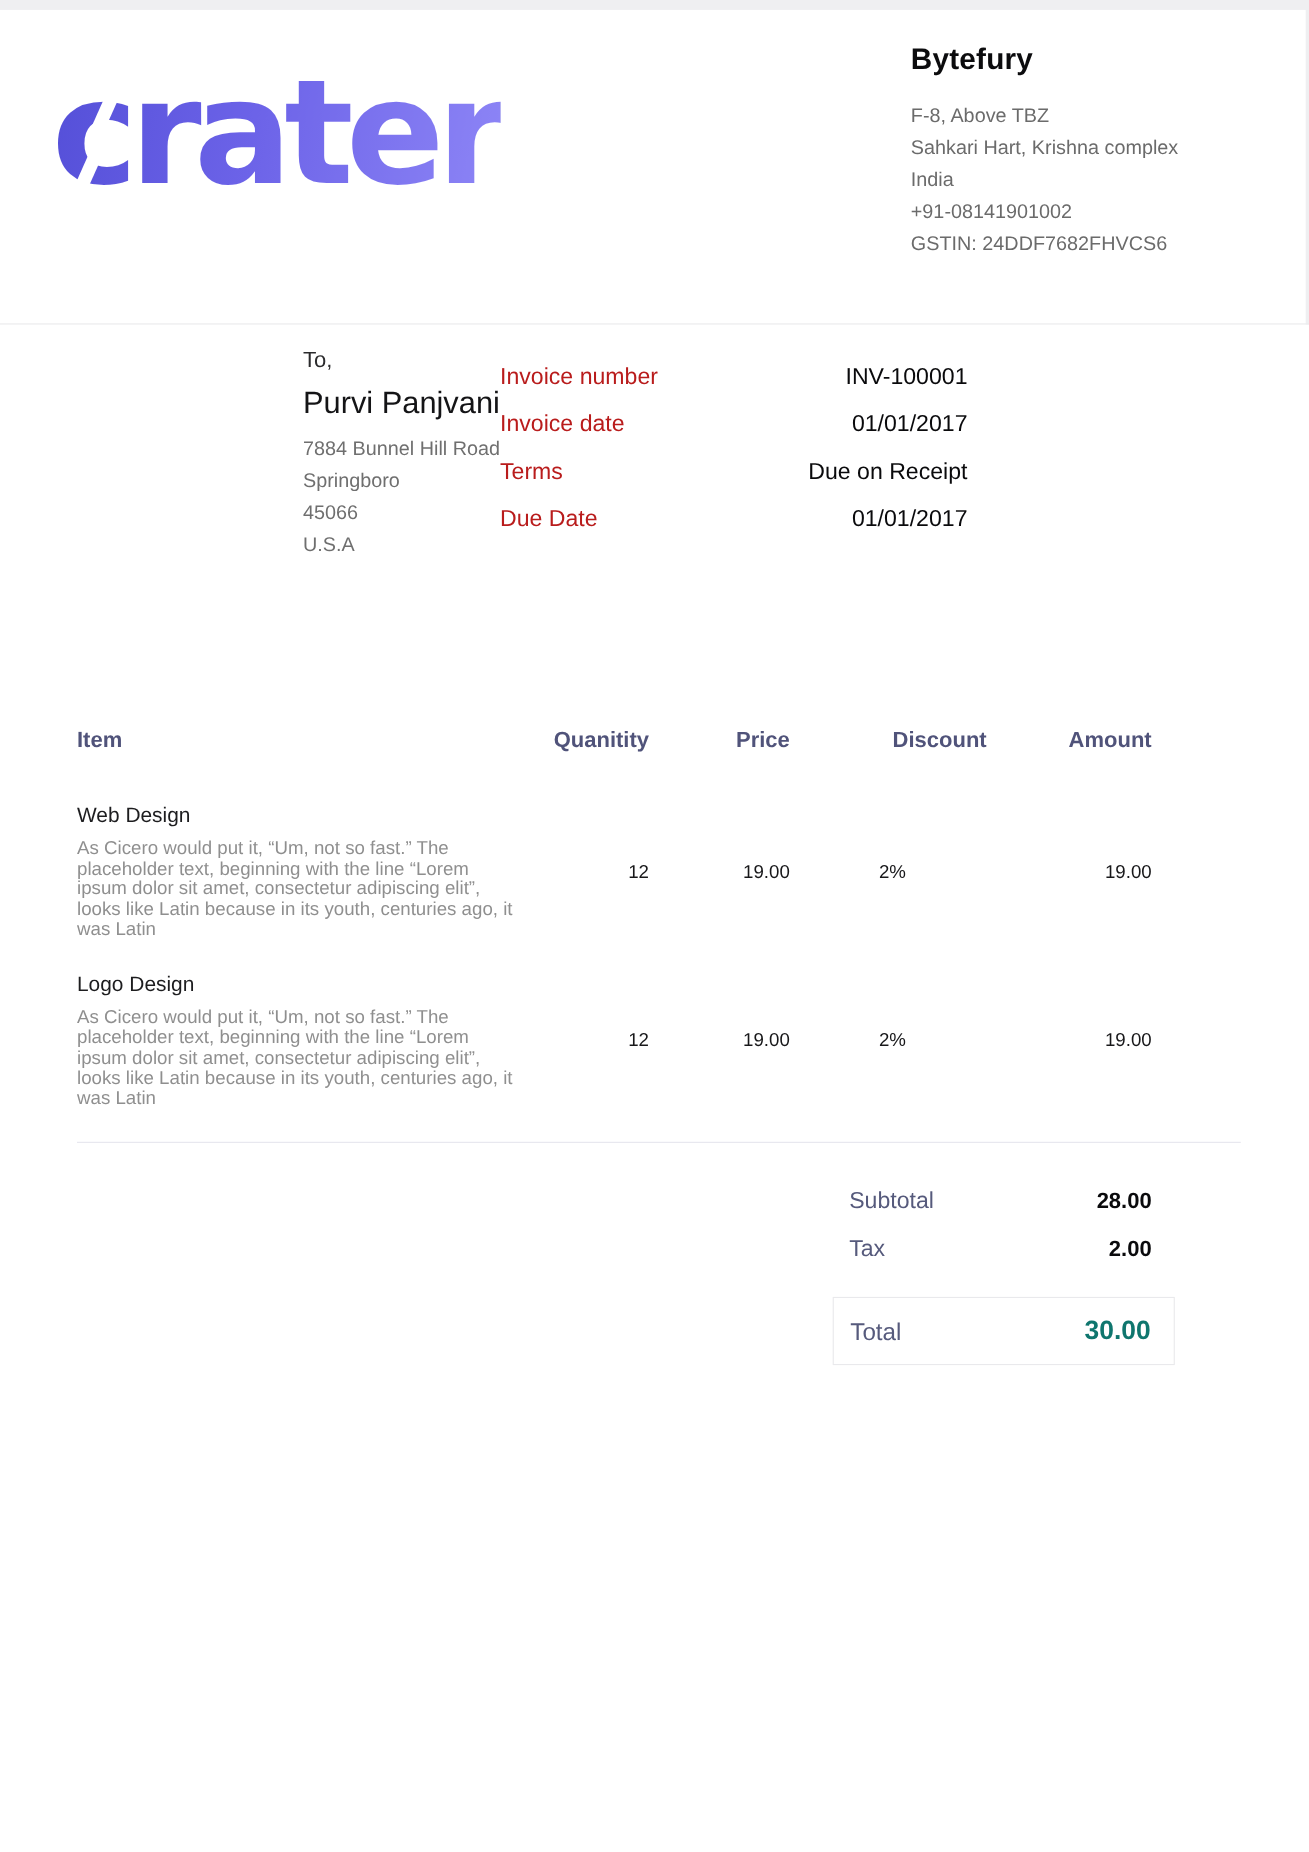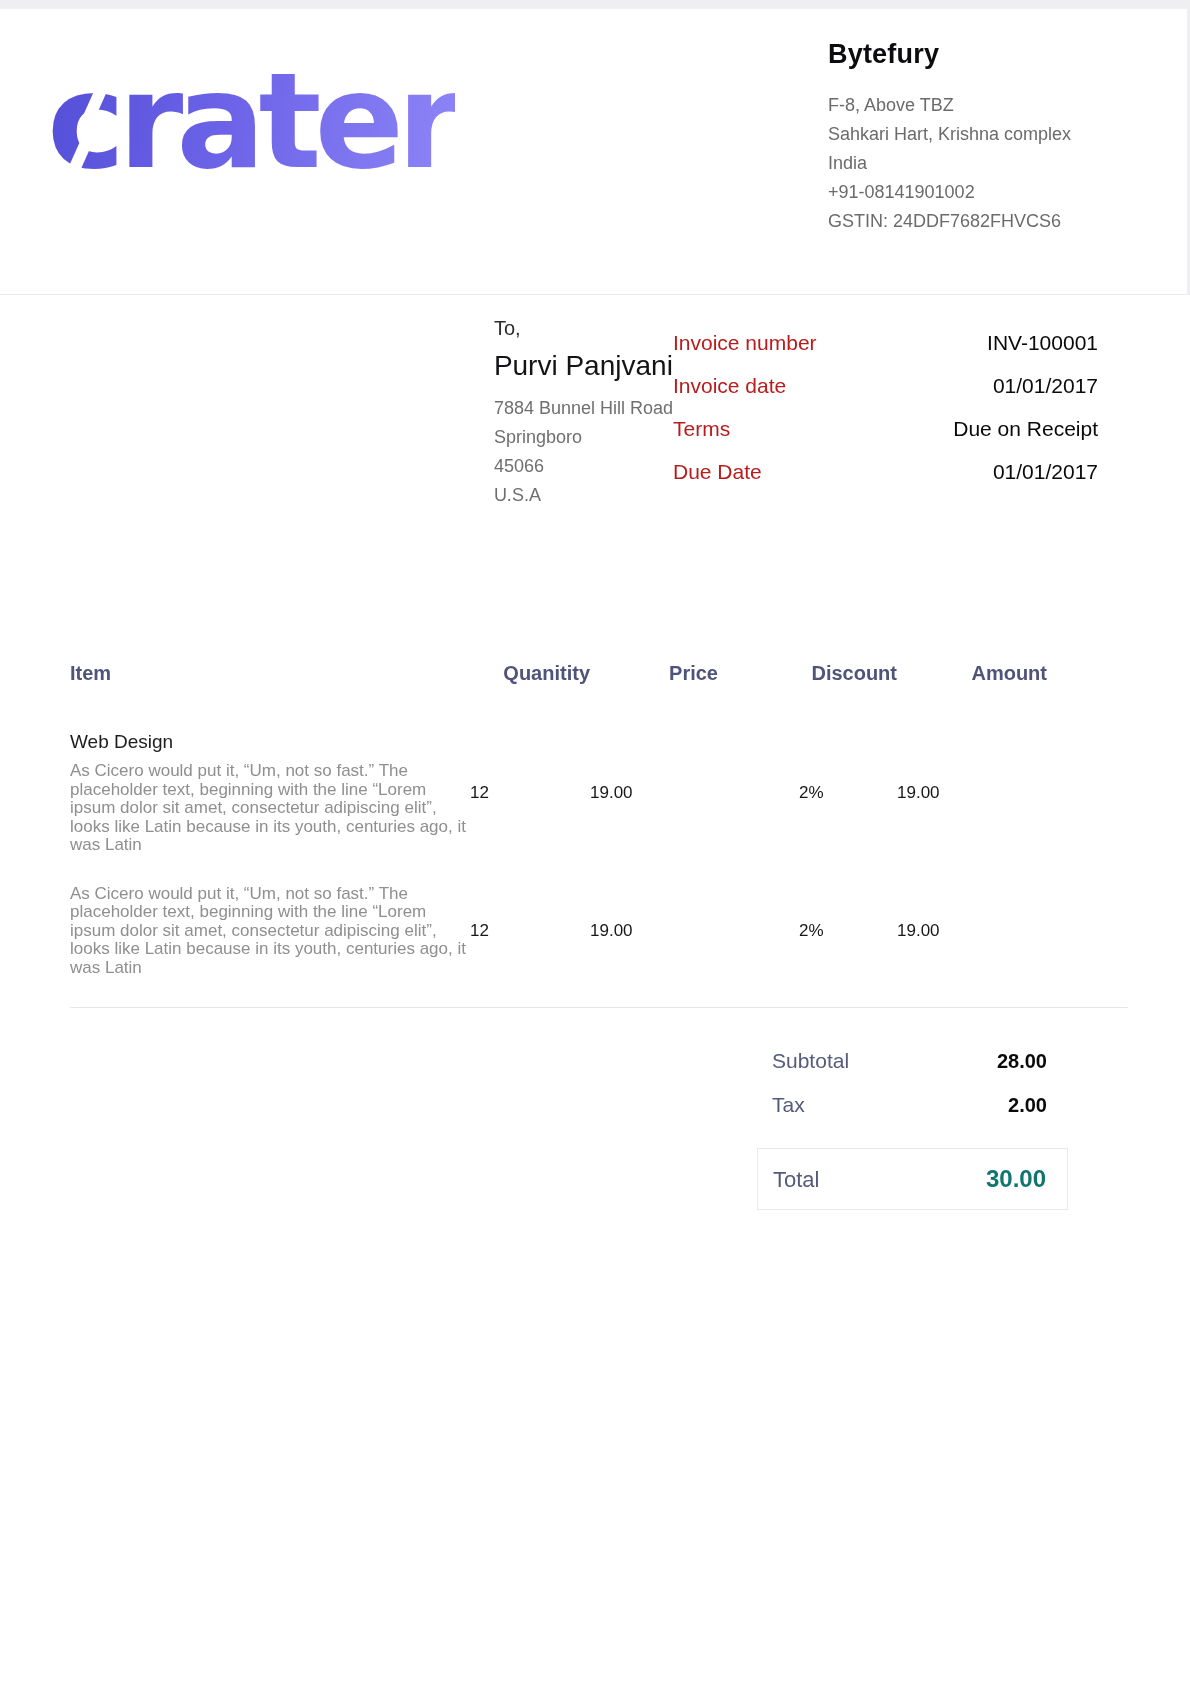--- a/index.html
+++ b/index.html
@@ -57,21 +57,21 @@
     letter-spacing: 0.2px;
   }
   .company-address div {
     font-size: 18px;
     color: #6b6b6b;
     line-height: 29px;
   }
   
   .info-section {
     display: flex;
-    justify-content: flex-end;
+    justify-content: center;
     padding: 22px 92px 0 57px;
   }
   .bill-to .to-label { font-size: 20px; color: #2b2b2d; margin-bottom: 10px; }
   .bill-to .to-name  { font-size: 28px; color: #141416; font-weight: 500; margin-bottom: 12px; }
   .bill-to .to-address div { font-size: 18px; color: #6f6f6f; line-height: 29px; }
   .invoice-meta { width: 425px; margin-top: 12px; }
   .meta-row {
     display: flex;
     justify-content: space-between;
     align-items: baseline;
@@ -96,21 +96,21 @@
   }
   .items-grid-head .th-item { text-align: left; }
   .items-grid-row { align-items: center; margin-bottom: 30px; }
   .item-name { font-size: 19px; color: #1d1d1f; margin-bottom: 9px; }
   .item-desc {
     font-size: 17px;
     color: #8f8f8f;
     line-height: 18.5px;
     max-width: 420px;
   }
-  .cell-num { font-size: 17px; color: #18181a; text-align: left; }
+  .cell-num { font-size: 17px; color: #18181a; text-align: right; }
   .cell-discount { text-align: left; padding-left: 81px; }
   .items-divider {
     border: none;
     border-top: 1px solid #e6e6ee;
     margin-top: 8px;
   }
   
   .totals-section {
     width: 311px;
     margin: 41px 122px 0 auto;
@@ -207,20 +207,21 @@
         <div class="item-desc">As Cicero would put it, “Um, not so fast.” The placeholder text, beginning with the line “Lorem ipsum dolor sit amet, consectetur adipiscing elit”, looks like Latin because in its youth, centuries ago, it was Latin</div>
       </div>
       <div class="cell-num">12</div>
       <div class="cell-num">19.00</div>
       <div class="cell-num cell-discount">2%</div>
       <div class="cell-num">19.00</div>
     </div>
 
     <div class="items-grid-row">
       <div>
+        <div class="item-name">Logo Design</div>
         <div class="item-desc">As Cicero would put it, “Um, not so fast.” The placeholder text, beginning with the line “Lorem ipsum dolor sit amet, consectetur adipiscing elit”, looks like Latin because in its youth, centuries ago, it was Latin</div>
       </div>
       <div class="cell-num">12</div>
       <div class="cell-num">19.00</div>
       <div class="cell-num cell-discount">2%</div>
       <div class="cell-num">19.00</div>
     </div>
 
     <hr class="items-divider">
   </div>

